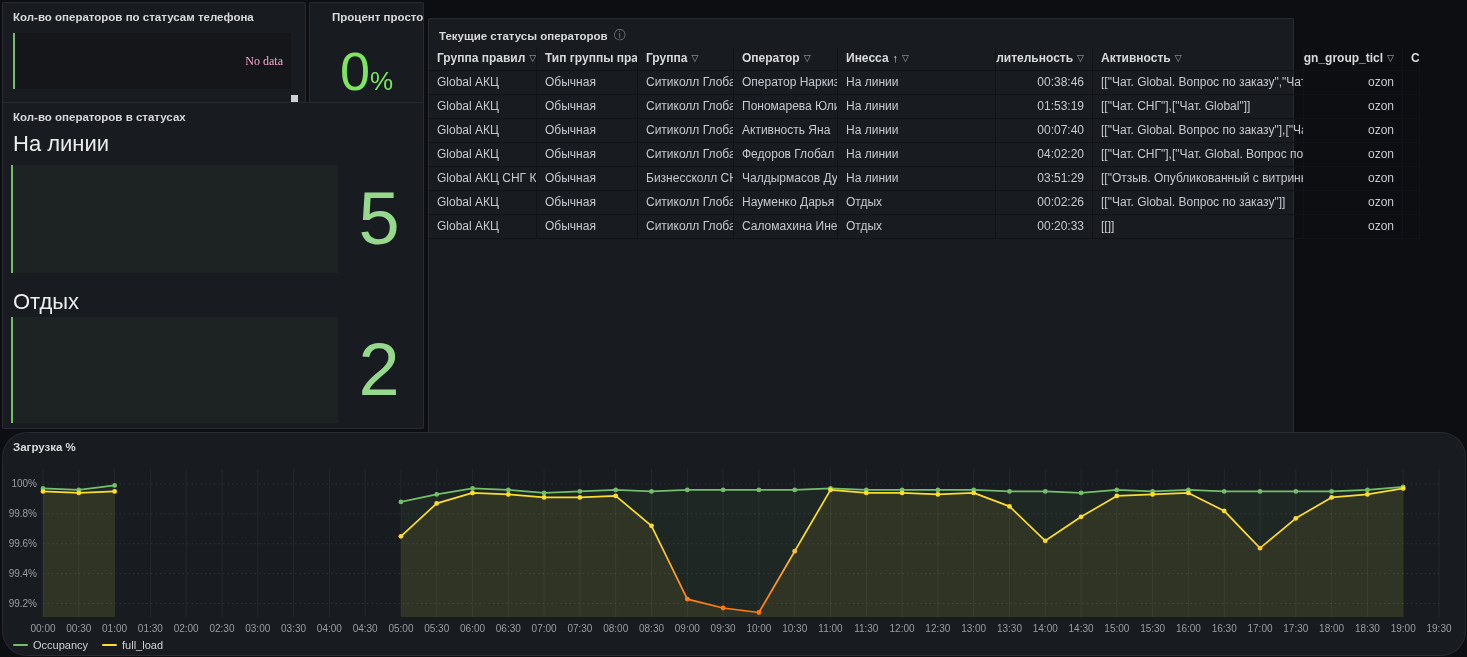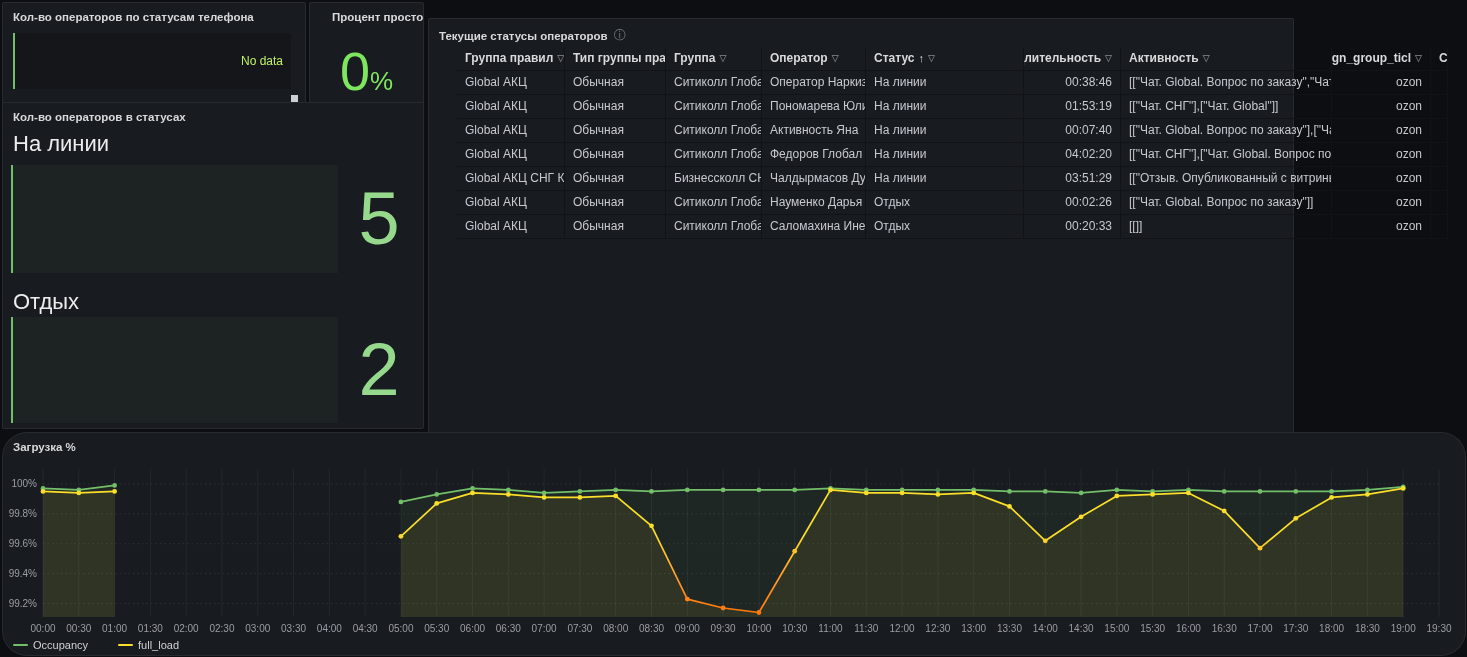--- a/index.html
+++ b/index.html
@@ -16,56 +16,56 @@
   #p-phone  { left:2px;   top:2px;   width:304px;  height:105px; }
   #p-idle   { left:309px; top:2px;   width:115px;  height:120px;padding-left:12px; }
   #p-counts { left:2px;   top:102px; width:422px;  height:327px;text-align:right; }
   #p-table  { left:428px; top:2px;   width:866px; height:427px;margin-top:16px; }
   #p-load   { left:2px;   top:432px; width:1464px; height:224px;border-radius:25px; }
 
   
   .mini-chart { position:absolute; left:10px; top:30px; right:14px; height:56px;
                 background:#14161a; border-left:2px solid #73bf69; }
   .nodata { position:absolute; right:8px; top:50%; transform:translateY(-50%);
-            color:#bef264; font-size:12px; }
+            color:#f9a8d4; font-size:12px;font-family:Liberation Serif, serif; }
   .corner-thumb { position:absolute; right:7px; bottom:4px; width:7px; height:7px; background:#ccd0d5; }
 
   
   .idle-value { position:absolute; left:0; right:0; top:26px; bottom:8px;
                 display:flex; align-items:center; justify-content:center; color:#7ee55f; }
   .idle-value .big  { font-size:54px; font-weight:500; line-height:1; }
   .idle-value .unit { font-size:26px; font-weight:500; margin-top:20px; }
 
   
   .stat-label { position:absolute; left:10px; font-size:22px; color:#eceded; }
   .stat-spark { position:absolute; left:8px; width:327px; background:rgba(115,191,105,0.05);
                 border-left:2px solid #73bf69; }
   .stat-value { position:absolute; left:336px; right:4px; display:flex; align-items:center;
                 justify-content:center; font-size:74px; font-weight:500; color:#96d98d; line-height:1; }
   #lbl-0 { top:28px; }  #spark-0 { top:62px; height:108px; } #val-0 { top:62px; height:108px; }
   #lbl-1 { top:186px; } #spark-1 { top:214px; height:106px; } #val-1 { top:214px; height:106px; }
 
   
-  .tbl { position:absolute; left:0; right:0; top:28px;padding-left:28px; }
+  .tbl { position:absolute; left:0; right:0; top:28px; }
   .thead, .tr { display:grid; grid-template-columns:108px 101px 96px 104px 158px 97px 211px 99px minmax(0,1fr); }
   .th, .td { height:24px; line-height:23px; padding:0 8px; border-right:1px solid #111318;
              border-bottom:1px solid #111318; overflow:hidden; white-space:nowrap; font-size:12px; }
   .th { color:#d8d9da; font-weight:700; display:flex; align-items:center; gap:4px; cursor:pointer; }
   .td { color:#c7c9d1; }
   .right { justify-content:flex-end; text-align:right; }
   .funnel { color:#6e7076; font-size:9px; }
   .sort { color:#d8d9da; font-size:11px; }
   .hscroll { position:absolute; left:8px; right:8px; bottom:3px; height:8px; border-radius:4px;
              background:rgba(255,255,255,0.04); }
   .hthumb { width:95.6%; height:100%; border-radius:4px; background:#41454d; }
 
   
   #load-svg { position:absolute; left:6px; top:24px; }
   .tick { fill:#9b9da5; font-size:10px; font-family:"Liberation Sans", sans-serif; }
-  .legend { position:absolute; left:10px; bottom:4px; display:flex; gap:30px; align-items:center; }
+  .legend { position:absolute; left:10px; bottom:4px; display:flex; gap:14px; align-items:center; }
   .leg-item { display:flex; align-items:center; gap:5px; cursor:pointer; }
   .leg-swatch { display:inline-block; width:15px; height:2px; border-radius:1px; }
   .leg-label { font-size:11px; color:#d0d1d6; }
 </style>
 </head>
 <body>
 
 <div class="dash">
 
   <section class="panel" id="p-phone">
@@ -110,21 +110,21 @@
           </div>
           <div class="th">
             <span>Группа</span>
             <span class="funnel">▽</span>
           </div>
           <div class="th">
             <span>Оператор</span>
             <span class="funnel">▽</span>
           </div>
           <div class="th">
-            <span>Статус</span>
+            <span>Инесса</span>
             <span class="sort">↑</span>
             <span class="funnel">▽</span>
           </div>
           <div class="th right">
             <span>Длительность</span>
             <span class="funnel">▽</span>
           </div>
           <div class="th">
             <span>Активность</span>
             <span class="funnel">▽</span>

